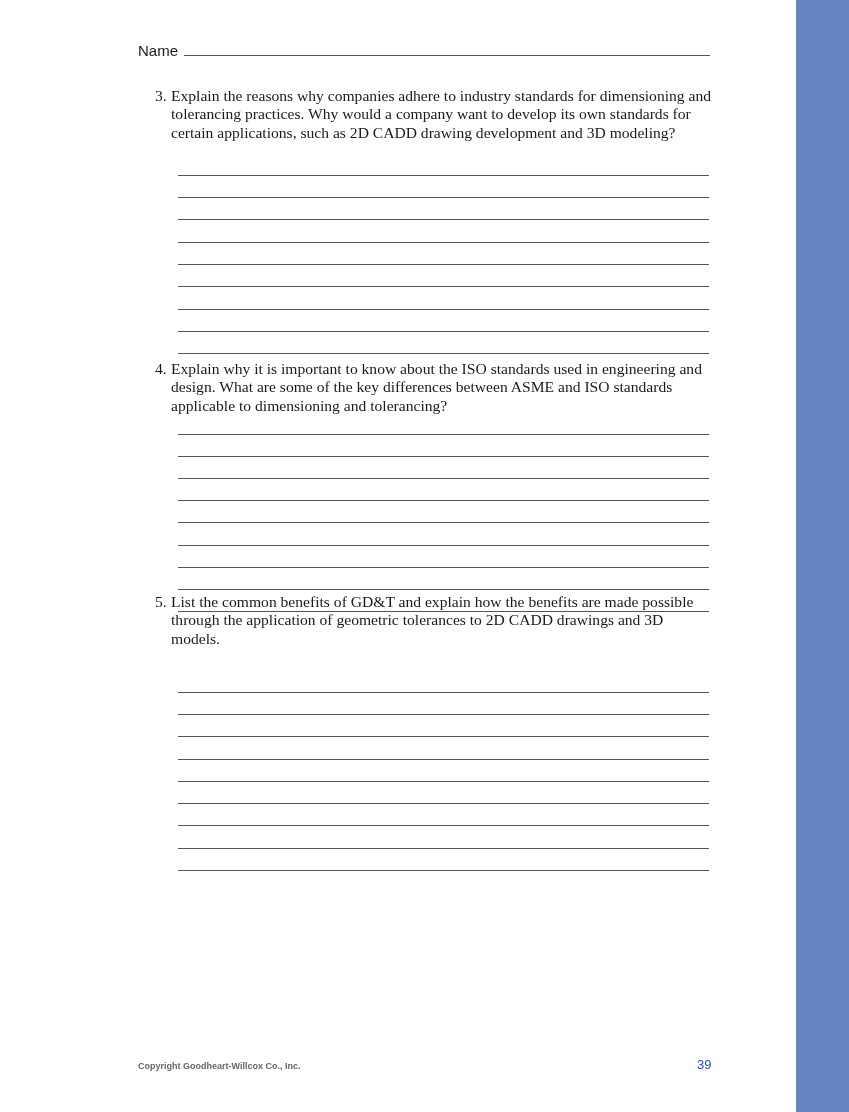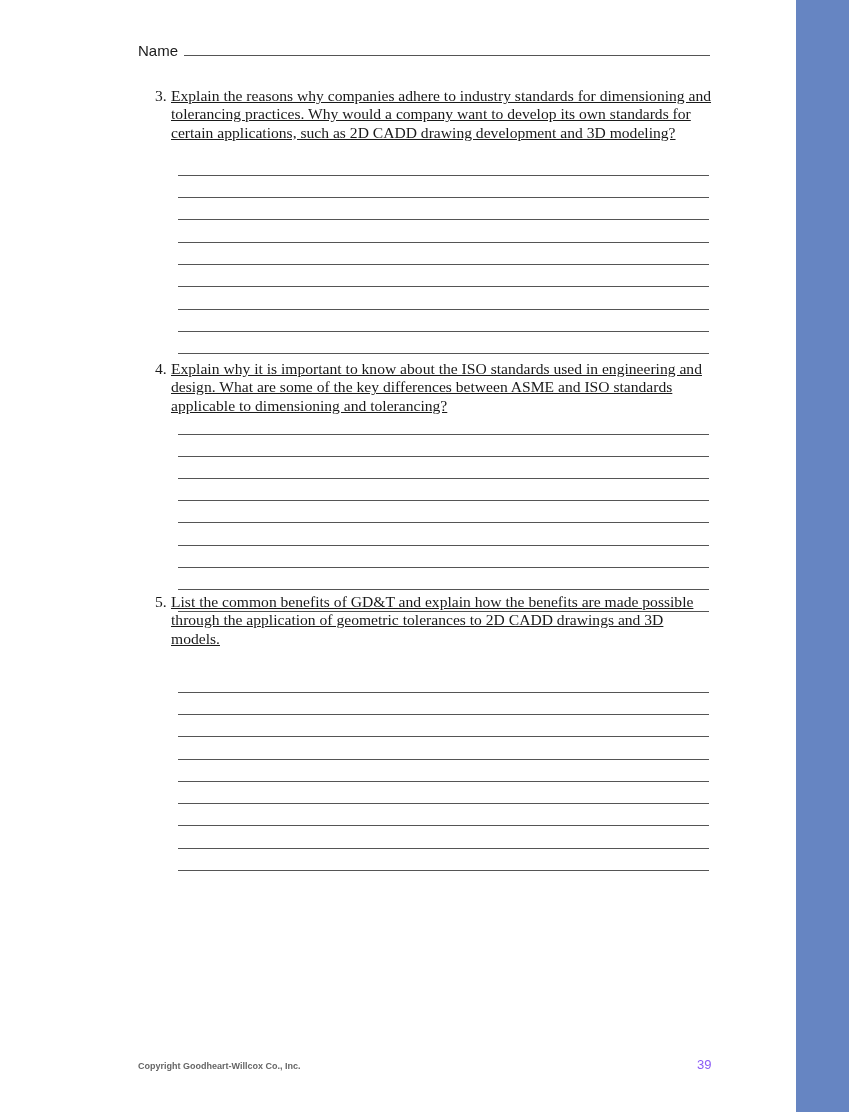--- a/index.html
+++ b/index.html
@@ -19,33 +19,33 @@
       font-family: "Liberation Sans", sans-serif; font-size: 15px; line-height: 18px;
       margin-right: 6px; white-space: nowrap;
     }
     .name-line {
       flex: 1; border-bottom: 1px solid #555; height: 0; margin-bottom: 4px;
     }
     .question {
       position: absolute; left: 155px; width: 560px;
       font-family: "Liberation Serif", serif; font-size: 15.6px; line-height: 18.3px;
     }
-    .q-text { padding-left: 16px; text-indent: -16px; margin: 0; text-decoration: underline; }
+    .q-text { padding-left: 16px; text-indent: -16px; margin: 0; }
     .q-num { display: inline-block; width: 16px; text-indent: 0; }
     .answer-line {
       position: absolute; left: 178px; width: 531px; height: 0;
       border-top: 1px solid #555;
     }
     .footer-copy {
       position: absolute; left: 138px; top: 1061px;
       font-family: "Liberation Sans", sans-serif; font-size: 9px; color: #666; font-weight: bold;
     }
     .footer-page {
       position: absolute; left: 697px; top: 1057px;
-      font-family: "Liberation Sans", sans-serif; font-size: 13px; color: #8b5cf6;
+      font-family: "Liberation Sans", sans-serif; font-size: 13px; color: #1d4ed8;
     }
   </style>
 </head>
 <body>
 
 <div class="sidebar-band"></div>
 
 <div class="name-row">
   <span class="name-label">Name</span>
   <span class="name-line"></span>

